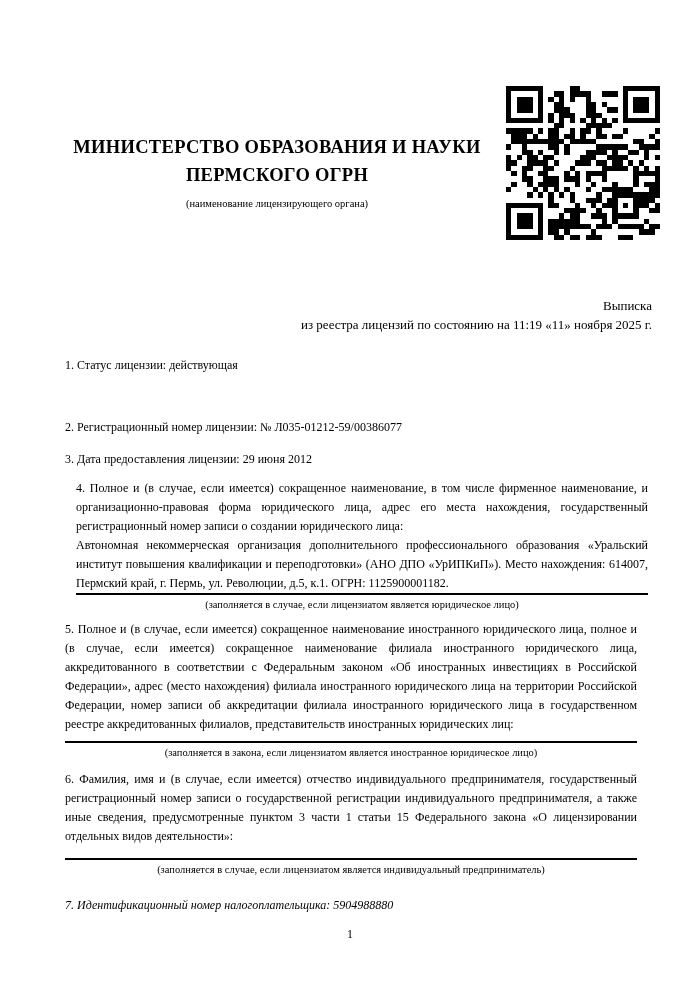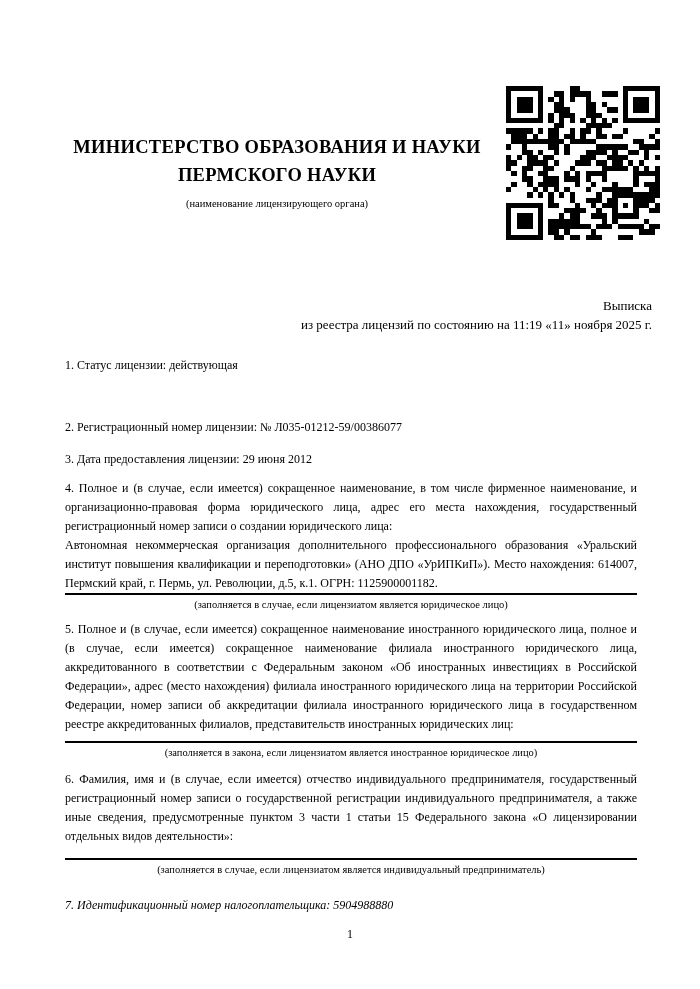--- a/index.html
+++ b/index.html
@@ -33,21 +33,21 @@
   .doc-title {
     position: absolute; left: 80px; top: 296px; width: 572px;
     text-align: right; font-size: 13px; line-height: 19px;
   }
 
   
   .item { position: absolute; left: 65px; width: 572px; font-size: 12px; line-height: 19px; }
   .item-1 { top: 356px; }
   .item-2 { top: 418px; }
   .item-3 { top: 450px; }
-  .item-4 { top: 479px; }
+  .item-4 { top: 479px; margin-left: 11px; }
   .item-5 { top: 620px; }
   .item-6 { top: 770px; }
   .item-7 { top: 896px; font-style: italic; }
 
   p.just { text-align: justify; }
 
   .rule {
     border: none; border-top: 2px solid #000000; height: 0;
     margin: 0; width: 100%;
   }
@@ -67,21 +67,21 @@
     text-align: center; font-size: 12px; line-height: 16px;
   }
 </style>
 </head>
 <body>
 
 <div class="page">
 
   <div class="ministry">
     <div class="ministry-line">МИНИСТЕРСТВО ОБРАЗОВАНИЯ И НАУКИ</div>
-    <div class="ministry-line">ПЕРМСКОГО НАУКИ</div>
+    <div class="ministry-line">ПЕРМСКОГО ОГРН</div>
     <div class="ministry-caption">(наименование лицензирующего органа)</div>
   </div>
 
   <div class="qr">
     <svg id="qr-svg" width="154" height="156" viewBox="0 0 29 29" shape-rendering="crispEdges" aria-hidden="true" fill="#000000">
         <rect x="0" y="0" width="1" height="1"></rect>
         <rect x="1" y="0" width="1" height="1"></rect>
         <rect x="2" y="0" width="1" height="1"></rect>
         <rect x="3" y="0" width="1" height="1"></rect>
         <rect x="4" y="0" width="1" height="1"></rect>

